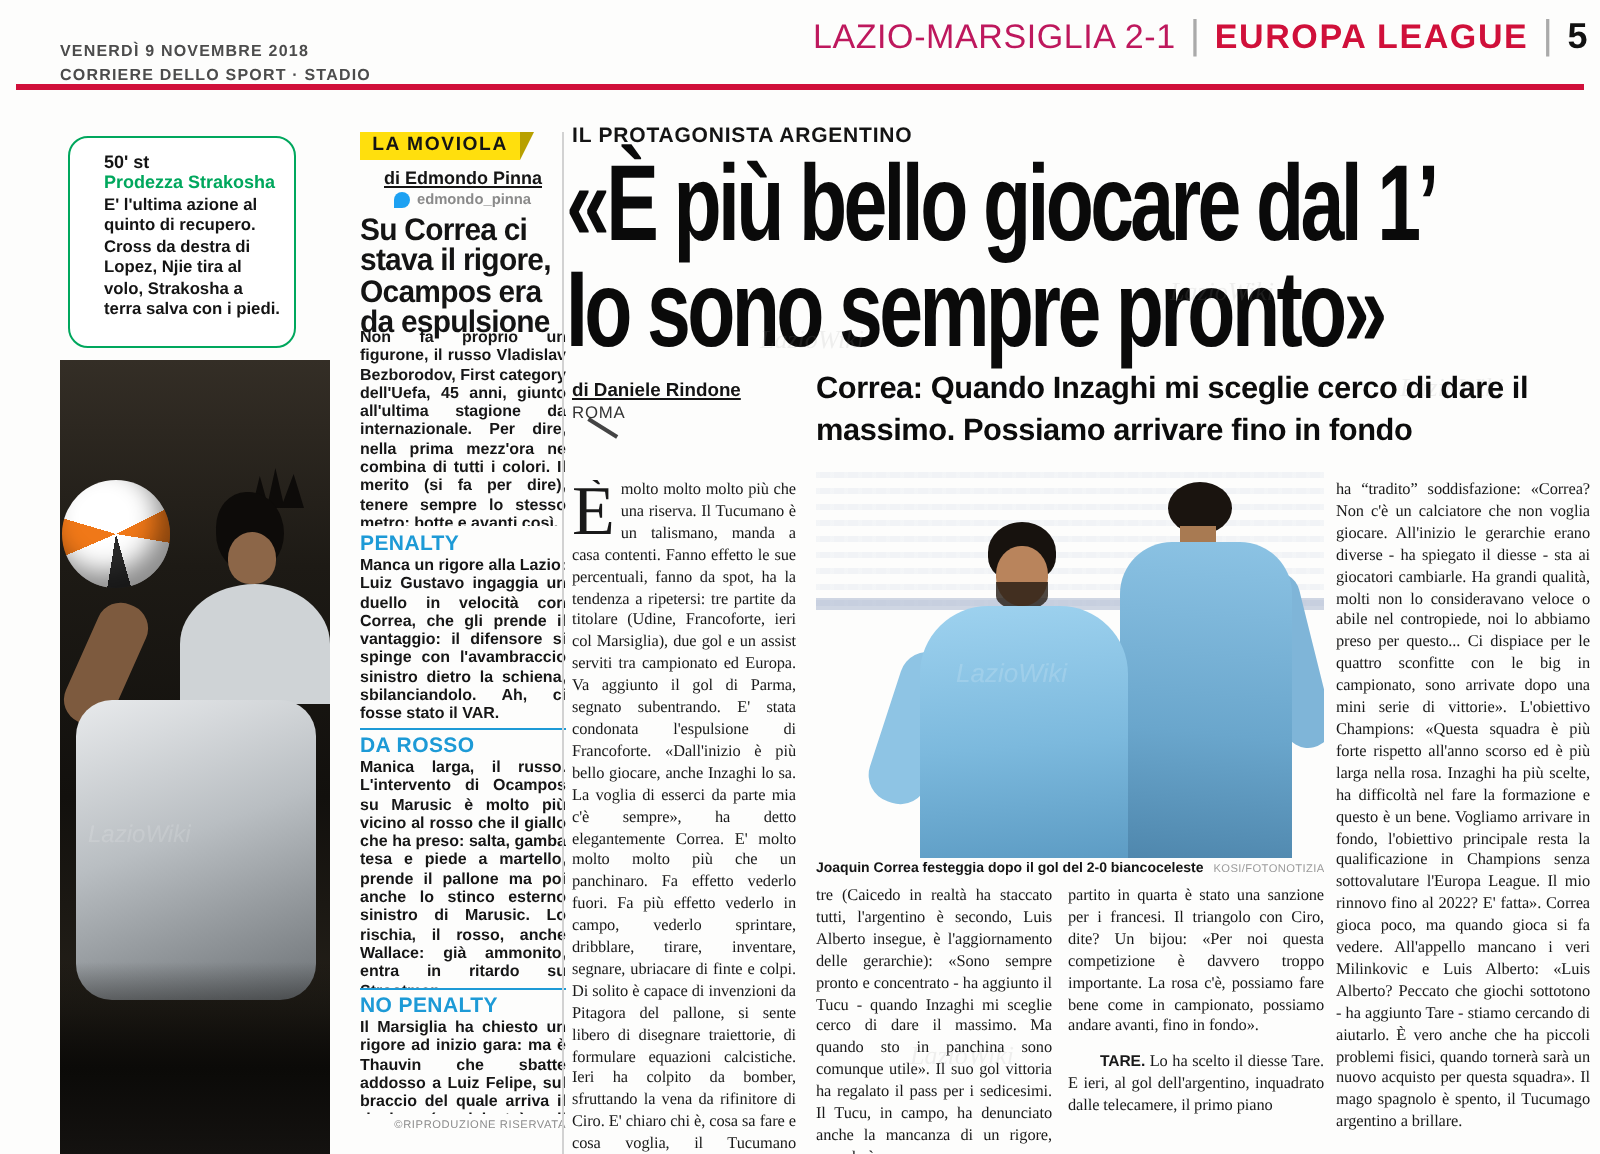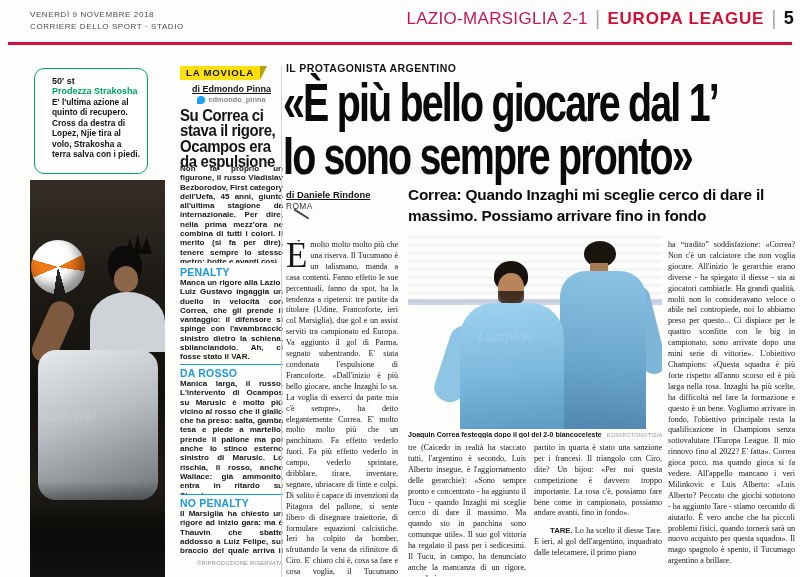--- a/index.html
+++ b/index.html
@@ -6,21 +6,21 @@
     --red:#d0103a; --yellow:#ffdf0d; --green:#00a75d; --azure:#1d9ad6;
     --ink:#141414; --gray:#5a5a5a; --sky:#9ed2ef;
   }
   *{margin:0;padding:0;box-sizing:border-box;}
   html,body{background:#888;}
   #page{position:relative;width:800px;height:577px;background:#fdfdfc;overflow:hidden;
          font-family:"Liberation Sans",sans-serif;color:var(--ink);}
   .abs{position:absolute;}
 
   
-  .hdr-left{left:30px;top:9px;font-size:8px;letter-spacing:.6px;color:#4c4c4c;line-height:12px;font-weight:400;}
+  .hdr-left{left:30px;top:20px;font-size:8px;letter-spacing:.6px;color:#4c4c4c;line-height:12px;font-weight:700;}
   .hdr-right{right:6px;top:7px;font-size:17px;letter-spacing:.3px;display:flex;align-items:center;gap:7px;}
   .hdr-match{font-weight:500;color:#be185d;}
   .hdr-pipe{color:#aaa;font-weight:300;font-size:20px;}
   .hdr-comp{font-weight:700;color:var(--red);letter-spacing:.8px;}
   .hdr-page{font-weight:800;color:#111;font-size:18px;}
   .red-rule{left:8px;top:42px;width:784px;height:3px;background:var(--red);}
 
   
   .green-box{left:34px;top:68px;width:114px;height:106px;border:1.5px solid var(--green);
     border-radius:10px;background:#fff;padding:7px 6px 5px 17px;z-index:4;}

